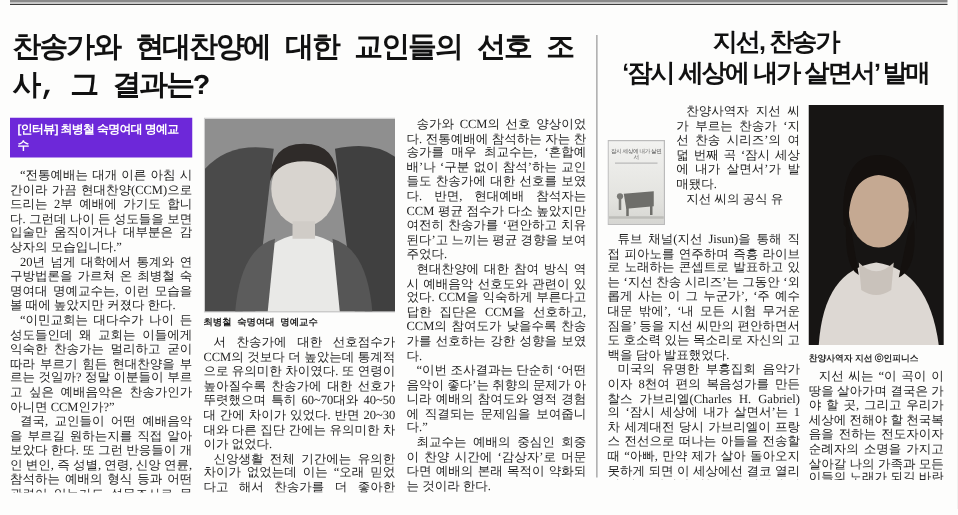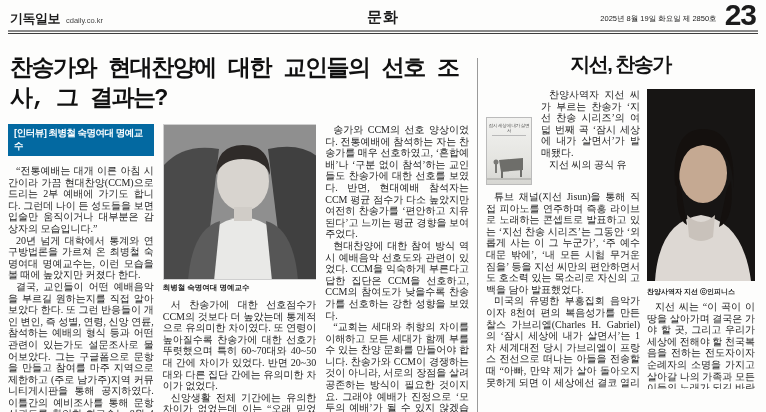--- a/index.html
+++ b/index.html
@@ -33,34 +33,34 @@
   .hl-left {
     font-family:Liberation Mono, monospace; font-weight:900; font-size:23px;
     letter-spacing:-1.5px; line-height:30px; padding:16px 0 10px 2px; color:#111;
   }
   .lx-body { display:flex; gap:9px; height:300px; overflow:hidden; }
   .lx-col { overflow:hidden; }
   .lx-c1 { width:150px; }
   .lx-c2 { width:158px; }
   .lx-c3 { width:148px; }
   .badge {
-    display:inline-block; background:#0369a1; color:#fff;
+    display:inline-block; background:#6d28d9; color:#fff;
     font-family:"Liberation Sans",sans-serif; font-weight:bold; font-size:9.5px;
     padding:3px 6px; margin-bottom:9px; letter-spacing:-0.5px;
   }
   p.body-p {
     font-size:10px; line-height:11.6px; text-align:justify; text-indent:8px; color:#222;
   }
   .photo-pro {
     width:158px; height:156px; position:relative; overflow:hidden;
     background:linear-gradient(150deg,#aeaeae 0%,#8f8f8f 55%,#6f6f6f 100%);
     border:1px solid #cfcfcf;
   }
   .photo-cap {
-    font-family:Liberation Sans, sans-serif; font-size:7.5px; font-weight:bold;
+    font-family:Liberation Mono, monospace; font-size:7.5px; font-weight:bold;
     color:#222; margin:3px 0 6px 0;
   }
 
   
   .hl-right {
     font-family:"Liberation Sans",sans-serif; font-weight:900; font-size:20px;
     letter-spacing:-1.5px; line-height:25px; text-align:center; padding:14px 0 12px 0; color:#111;
   }
   .rx-grid {
     display:grid; grid-template-columns:48px 1fr 108px;
@@ -89,42 +89,32 @@
   .cap-singer {
     font-family:"Liberation Sans",sans-serif; font-size:7px; font-weight:bold;
     color:#222; margin:2px 0 4px 0;
   }
 </style>
 </head>
 <body>
 
 <div class="page">
 
-  <div class="hdr">
-    <div class="hdr-left">
-      <span class="masthead">기독일보</span>
-      <span class="masthead-url">cdaily.co.kr</span>
-    </div>
-    <div class="section-title">문화</div>
-    <div class="hdr-right">
-      <span class="date-line">2025년 8월 19일 화요일 제 2850호</span>
-      <span class="page-number">23</span>
-    </div>
-  </div>
   <div class="hdr-rule"></div>
 
   <div class="content">
 
     <div class="art-left">
       <div class="hl-left">찬송가와 현대찬양에 대한 교인들의 선호 조사, 그 결과는?</div>
       <div class="lx-body">
         <div class="lx-col lx-c1">
           <span class="badge">[인터뷰] 최병철 숙명여대 명예교수</span>
           <p class="body-p">“전통예배는 대개 이른 아침 시간이라 가끔 현대찬양(CCM)으로 드리는 2부 예배에 가기도 합니다. 그런데 나이 든 성도들을 보면 입술만 움직이거나 대부분은 감상자의 모습입니다.”</p>
           <p class="body-p">20년 넘게 대학에서 통계와 연구방법론을 가르쳐 온 최병철 숙명여대 명예교수는, 이런 모습을 볼 때에 높았지만 커졌다 한다.</p>
+          <p class="body-p">“이민교회는 대다수가 나이 든 성도들인데 왜 교회는 이들에게 익숙한 찬송가는 멀리하고 굳이 따라 부르기 힘든 현대찬양을 부르는 것일까? 정말 이분들이 부르고 싶은 예배음악은 찬송가인가 아니면 CCM인가?”</p>
           <p class="body-p">결국, 교인들이 어떤 예배음악을 부르길 원하는지를 직접 알아보았다 한다. 또 그런 반응들이 개인 변인, 즉 성별, 연령, 신앙 연륜, 참석하는 예배의 형식 등과 어떤 관련이 있는가도 설문조사로 물어보았다. 그는 구글폼으로 문항을 만들고 참여를 마주 지역으로 제한하고 (주로 남가주)지역 커뮤니티게시판을 통해 공지하였다. 이틀간의 예비조사를 통해 문항신뢰도를 확인한 최교수는 8월 4일부터 10일까지 본 조사를 진행해 123명의 응답을 통계분석 했다. 그런데 의외의 결과가 나왔다.</p>
           
           
         </div>
         <div class="lx-col lx-c2">
           <div class="photo-pro">
             <svg width="158" height="156" viewBox="0 0 158 156">
               <rect x="0" y="0" width="158" height="156" fill="#8f8f8f"></rect>
               <path d="M0 40 Q20 18 55 24 L40 156 L0 156 Z" fill="#4a4a4a"></path>
               <path d="M158 36 Q140 16 104 24 L120 156 L158 156 Z" fill="#404040"></path>
@@ -134,33 +124,36 @@
               <ellipse cx="79" cy="56" rx="26" ry="30" fill="#d8d4cf"></ellipse>
               <path d="M52 50 Q52 20 79 20 Q106 20 106 50 Q100 34 79 34 Q58 34 52 50 Z" fill="#2f2b29"></path>
               <rect x="70" y="82" width="18" height="14" fill="#d0ccc7"></rect>
             </svg>
           </div>
           <div class="photo-cap">최병철 숙명여대 명예교수</div>
           <p class="body-p">서 찬송가에 대한 선호점수가 CCM의 것보다 더 높았는데 통계적으로 유의미한 차이였다. 또 연령이 높아질수록 찬송가에 대한 선호가 뚜렷했으며 특히 60~70대와 40~50대 간에 차이가 있었다. 반면 20~30대와 다른 집단 간에는 유의미한 차이가 없었다.</p>
           <p class="body-p">신앙생활 전체 기간에는 유의한 차이가 없었는데 이는 “오래 믿었다고 해서 찬송가를 더 좋아한다”는 단순 도식은 성립되지 않은 결과였다. 뚜렷하게 유의한 차이를 낸 것은 예배 형식에 따른 찬</p>
         </div>
         <div class="lx-col lx-c3">
-          <p class="body-p">송가와 CCM의 선호 양상이었다. 전통예배에 참석하는 자는 찬송가를 매우 선호하였고, ‘혼합예배’나 ‘구분 없이 참석’하는 교인들도 찬송가에 대한 선호를 보였다. 반면, 현대예배 참석자는 CCM 평균 점수가 다소 높았지만 여전히 찬송가를 ‘편안하고 치유된다’고 느끼는 평균 경향을 보여주었다.</p>
+          <p class="body-p">송가와 CCM의 선호 양상이었다. 전통예배에 참석하는 자는 찬송가를 매우 최교수는, ‘혼합예배’나 ‘구분 없이 참석’하는 교인들도 찬송가에 대한 선호를 보였다. 반면, 현대예배 참석자는 CCM 평균 점수가 다소 높았지만 여전히 찬송가를 ‘편안하고 치유된다’고 느끼는 평균 경향을 보여주었다.</p>
           <p class="body-p">현대찬양에 대한 참여 방식 역시 예배음악 선호도와 관련이 있었다. CCM을 익숙하게 부른다고 답한 집단은 CCM을 선호하고, CCM의 참여도가 낮을수록 찬송가를 선호하는 강한 성향을 보였다.</p>
+          <p class="body-p">“이번 조사결과는 단순히 ‘어떤 음악이 좋다’는 취향의 문제가 아니라 예배의 참여도와 영적 경험에 직결되는 문제임을 보여줍니다.”</p>
+          <p class="body-p">최교수는 예배의 중심인 회중이 찬양 시간에 ‘감상자’로 머문다면 예배의 본래 목적이 약화되는 것이라 한다.</p>
           <p class="body-p">“교회는 세대와 취향의 차이를 이해하고 모든 세대가 함께 부를 수 있는 찬양 문화를 만들어야 합니다. 찬송가와 CCM이 경쟁하는 것이 아니라, 서로의 장점을 살려 공존하는 방식이 필요한 것이지요. 그래야 예배가 진정으로 ‘모두의 예배’가 될 수 있지 않겠습니까?”</p>
 
         </div>
       </div>
     </div>
 
     <div class="v-divider"></div>
 
     <div class="art-right">
       <div class="hl-right">
         <div>지선, 찬송가</div>
+        <div>‘잠시 세상에 내가 살면서’ 발매</div>
       </div>
       <div class="rx-grid">
         <div class="album">
           <div class="album-box">
             <div class="album-title">잠시 세상에 내가 살면서</div>
             <div class="album-sub"></div>
             <svg width="46" height="34" viewBox="0 0 46 34" style="position:absolute;left:0;bottom:2px">
               <path d="M12 12 L36 10 L36 22 L14 24 Z" fill="#6e6e6a"></path>
               <rect x="14" y="22" width="2" height="8" fill="#6e6e6a"></rect>
               <rect x="33" y="21" width="2" height="8" fill="#6e6e6a"></rect>

